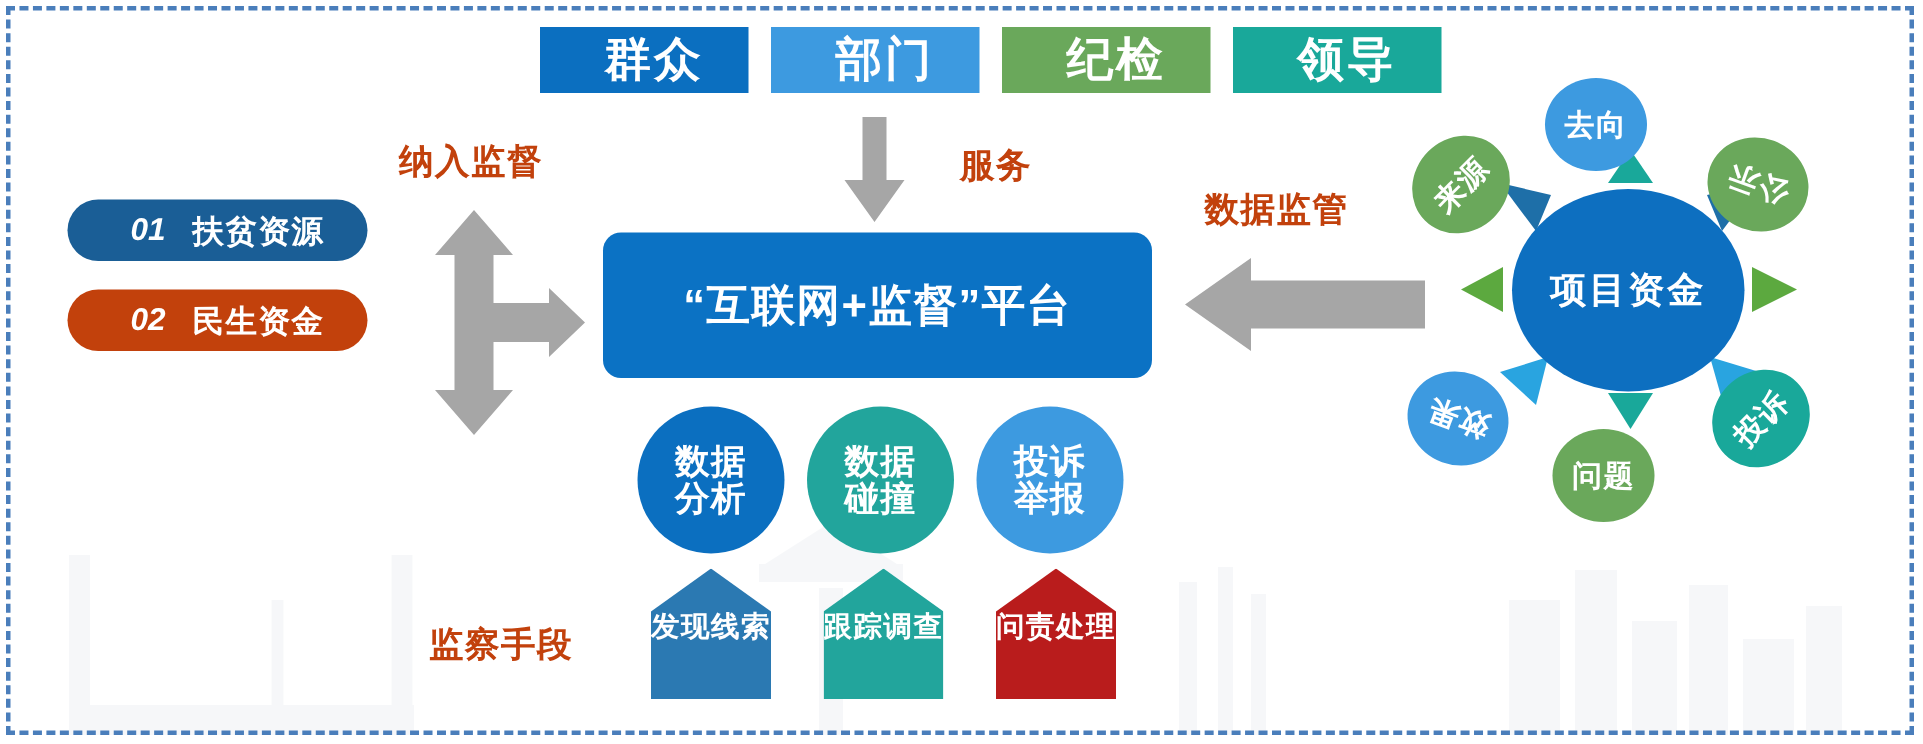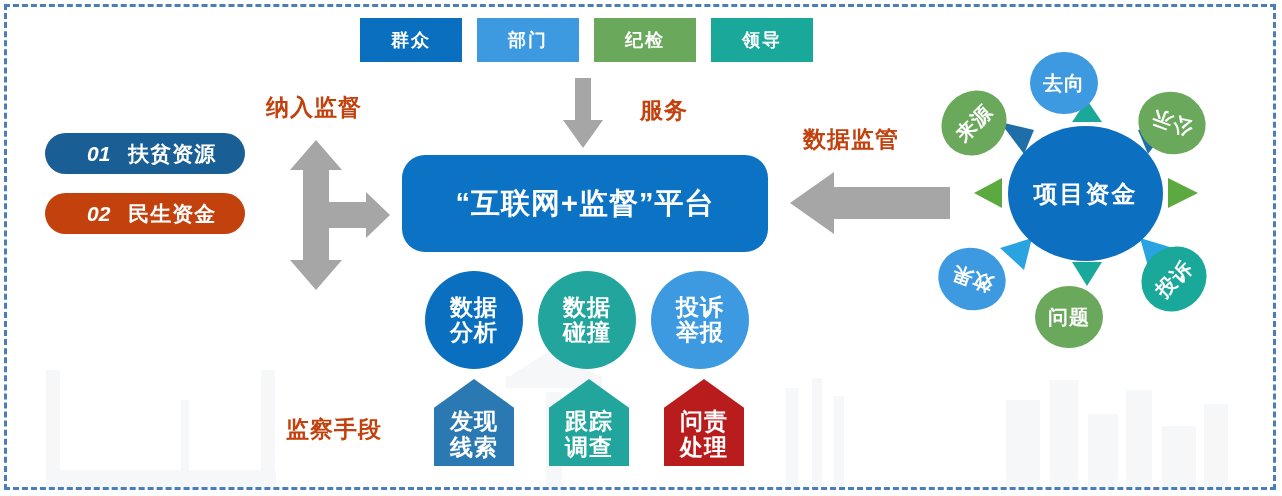--- a/index.html
+++ b/index.html
@@ -40,29 +40,30 @@
 
   
   .tag-row {
     position: absolute;
     left: 360px;
     top: 18px;
     display: flex;
     gap: 15px;
   }
   .tag {
-    width: 102px;
+    width: 126px;
     height: 44px;
     display: flex;
     align-items: center;
     justify-content: center;
     color: #ffffff;
-    font-size: 18px;
+    font-size: 31px;
     font-weight: bold;
     letter-spacing: 2px;
+    padding-left: 13px;
   }
 
   
   .pill-col {
     position: absolute;
     left: 45px;
     top: 133px;
   }
   .pill {
     width: 200px;
@@ -90,21 +91,21 @@
   }
 
   
   .platform {
     position: absolute;
     left: 402px;
     top: 155px;
     width: 366px;
     height: 97px;
     background: #0b72c4;
-    border-radius: 23px;
+    border-radius: 12px;
     display: flex;
     align-items: center;
     justify-content: center;
     color: #ffffff;
     font-size: 29px;
     font-weight: bold;
     letter-spacing: 1px;
   }
 
   
@@ -136,27 +137,27 @@
     left: 434px;
     top: 379px;
     display: flex;
     gap: 35px;
   }
   .penta {
     width: 80px;
     height: 87px;
     clip-path: polygon(50% 0%, 100% 33%, 100% 100%, 0% 100%, 0% 33%);
     display: flex;
-    flex-direction: column;
+    flex-direction: row;
     align-items: center;
     justify-content: flex-end;
     padding-bottom: 6px;
     box-sizing: border-box;
     color: #ffffff;
-    font-size: 23px;
+    font-size: 19px;
     font-weight: bold;
     line-height: 1.1;
     letter-spacing: 1px;
   }
 
   
   .arrow-svg { position: absolute; pointer-events: none; }
 
   
   .lbl {

